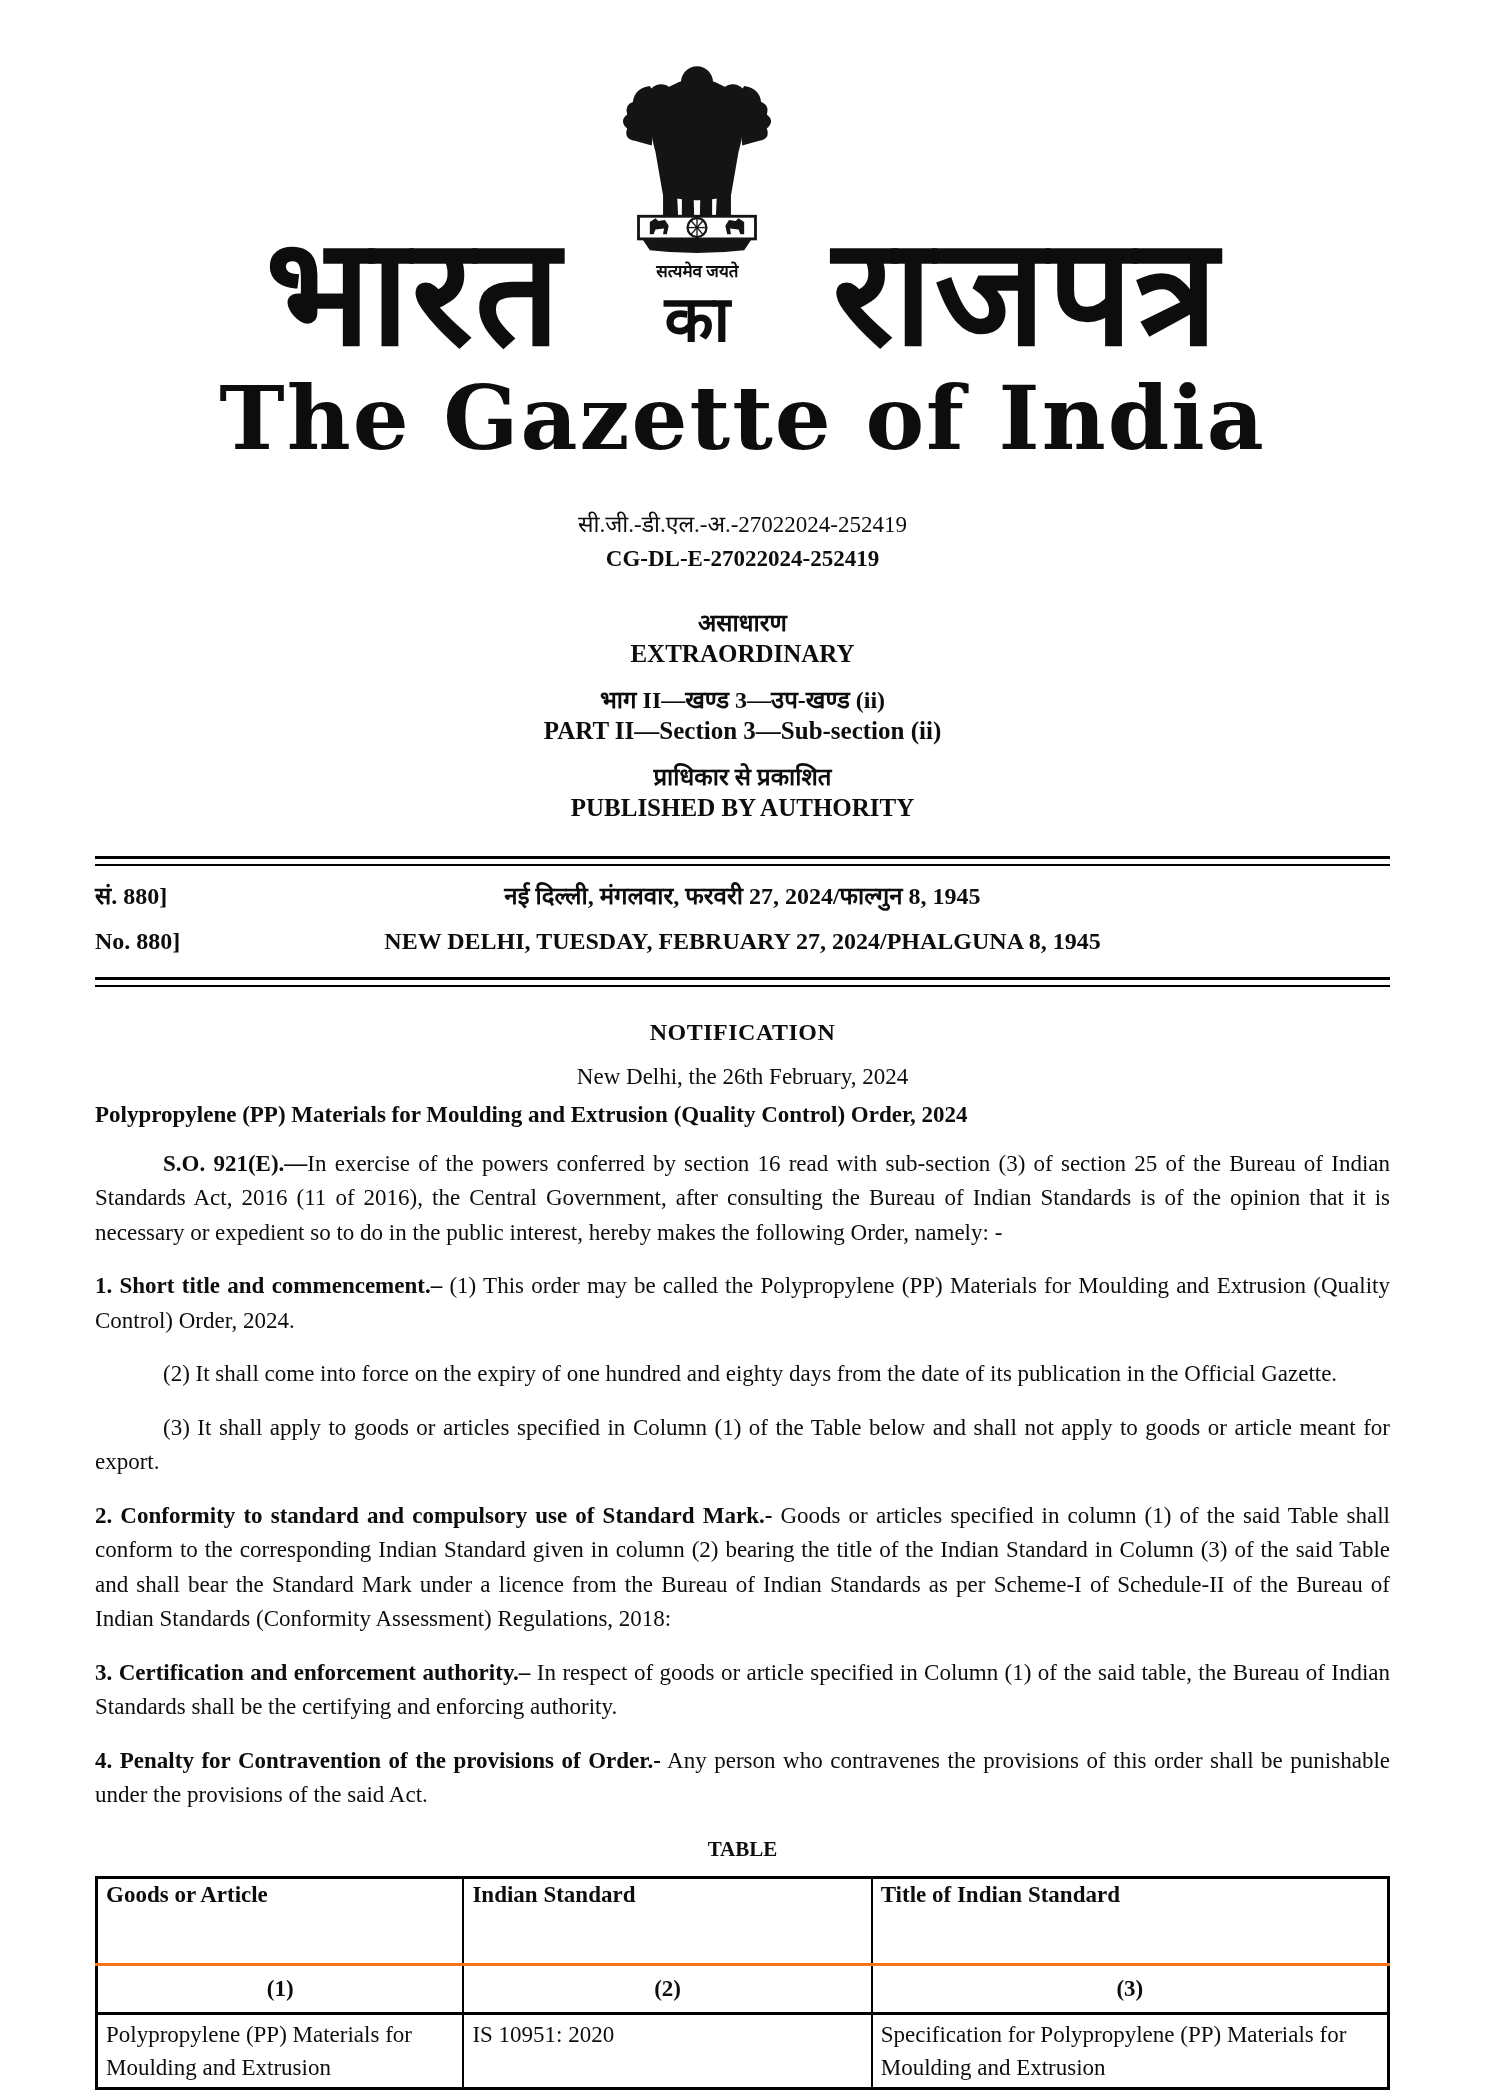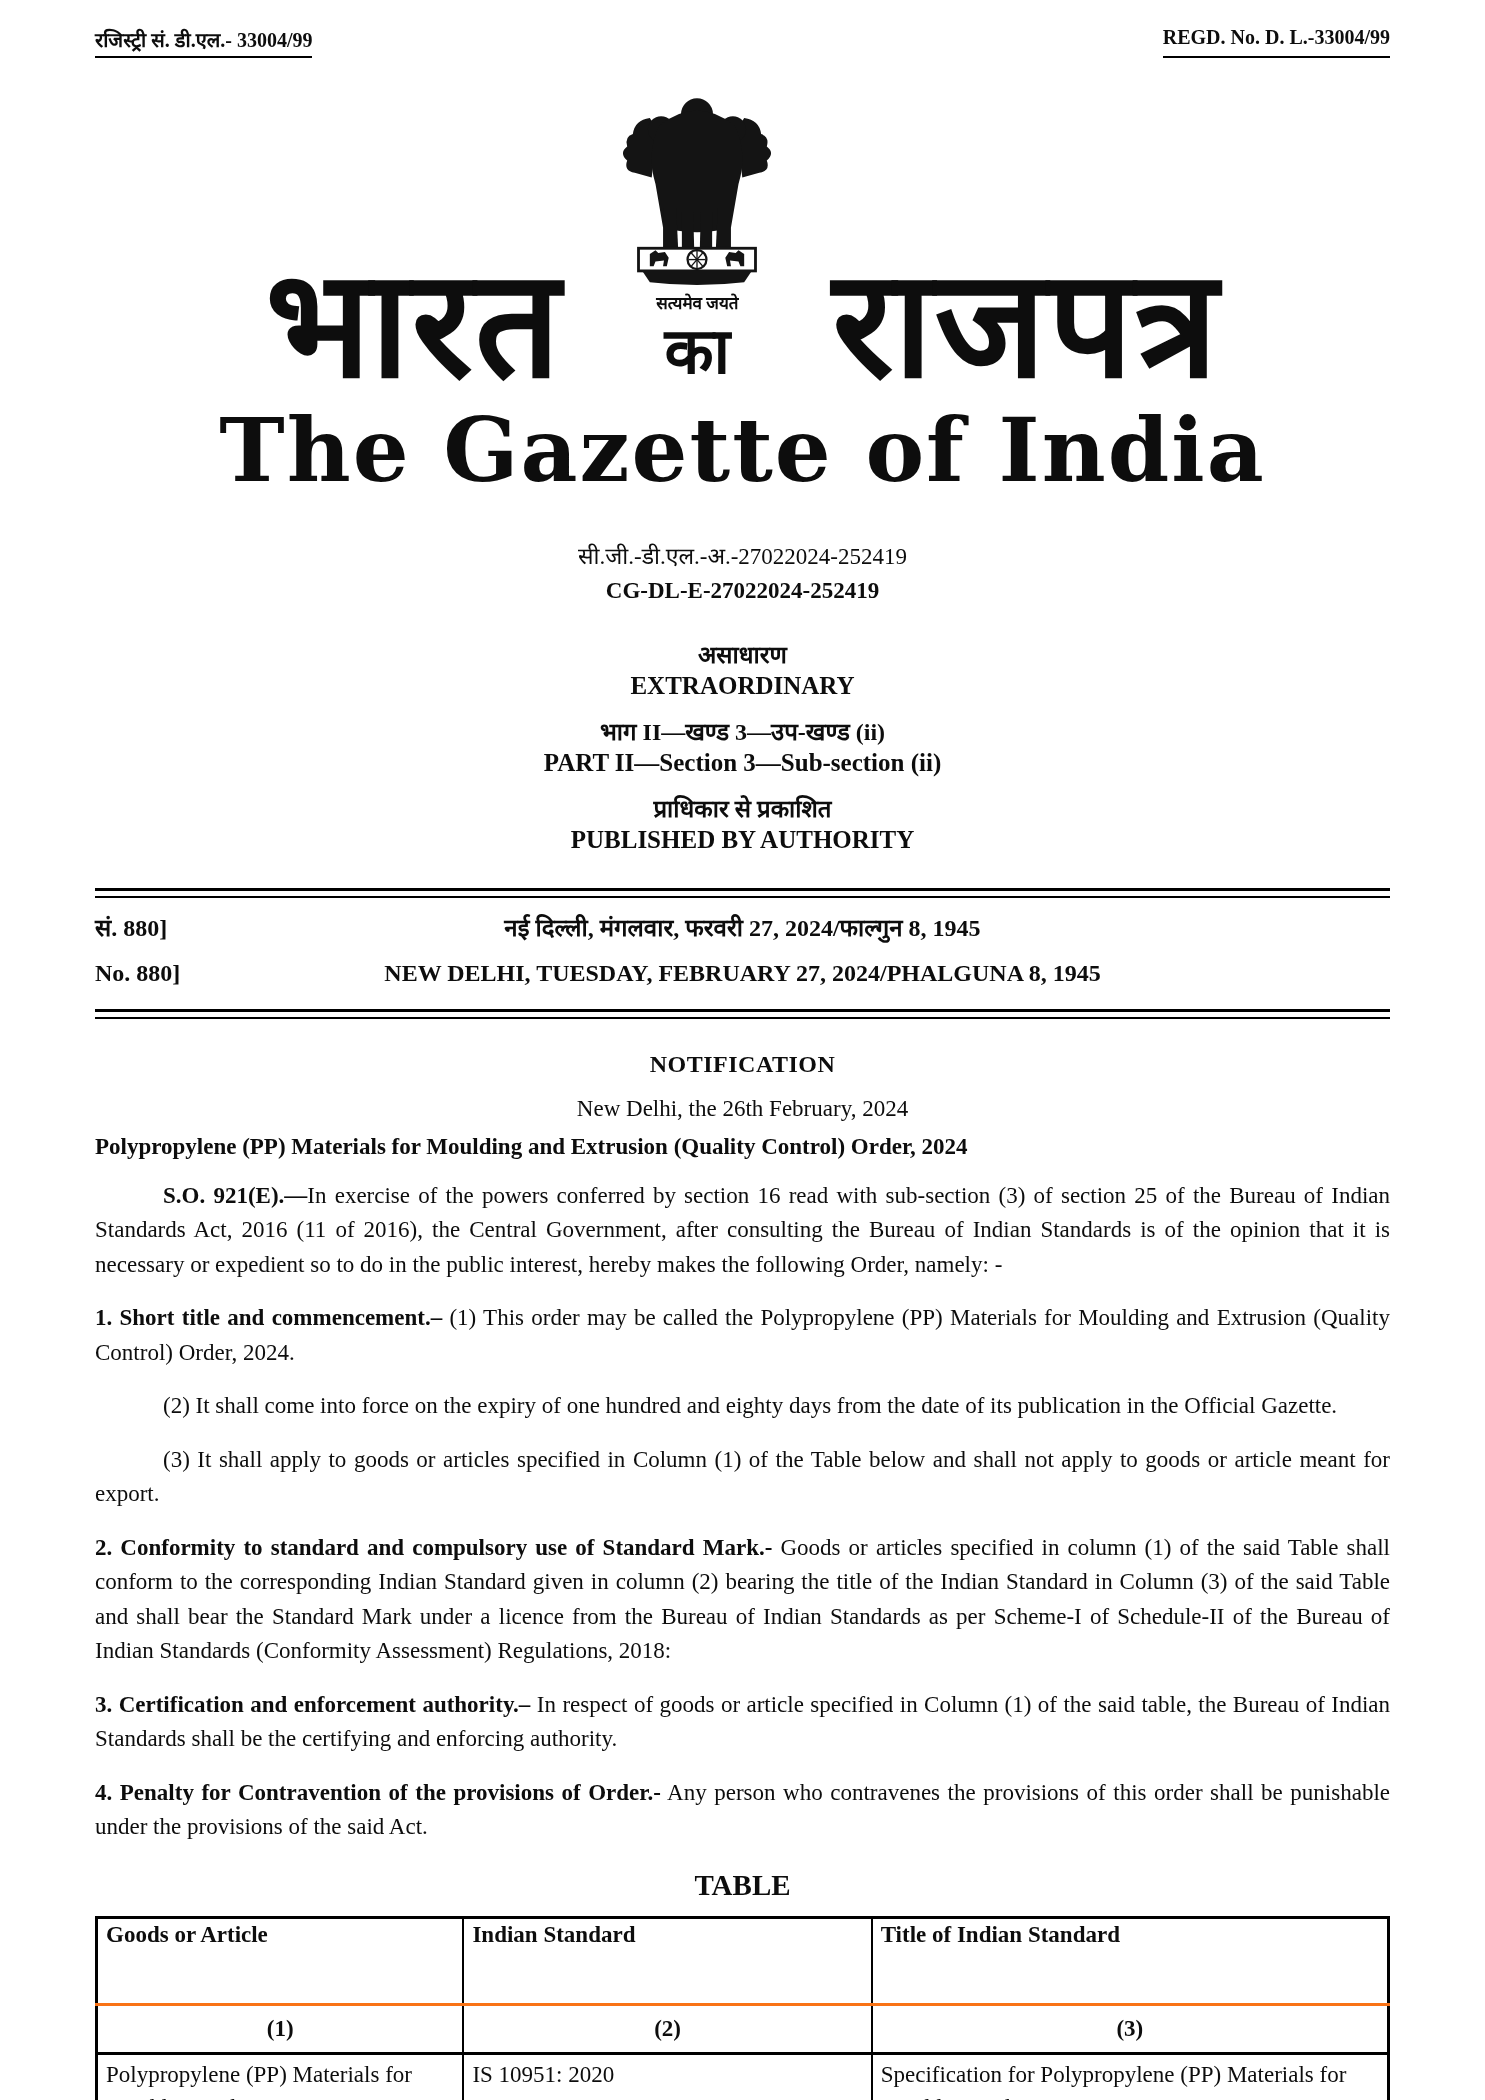--- a/index.html
+++ b/index.html
@@ -42,37 +42,33 @@
   .issue-dates div { font-size:24px; line-height:1.9; white-space:nowrap; }
 
   .notif-h { text-align:center; font-size:24px; font-weight:bold; margin-top:32px; letter-spacing:.5px; }
   .place-date { text-align:center; font-size:23px; margin-top:18px; }
   .order-title { text-align:left; font-size:23px; font-weight:bold; margin-top:12px; }
 
   p.body { font-size:23px; line-height:1.5; text-align:justify; margin:19px 0 0 0; }
   p.indent { text-indent:68px; }
   .lead { font-weight:bold; }
 
-  .tbl-caption { text-align:center; font-size:29px; font-weight:bold; margin-top:24px; }
+  .tbl-caption { text-align:center; font-size:21px; font-weight:bold; margin-top:24px; }
   table.tbl { width:100%; border-collapse:collapse; margin-top:14px; font-size:23px; border:3px solid #000; }
   table.tbl td { border:2px solid #000; padding:3px 8px; }
   tr.hdr td { font-weight:bold; vertical-align:top; height:78px; border-bottom:3px solid #f97316; }
   tr.nums td { text-align:center; font-weight:bold; height:40px; vertical-align:middle; border-bottom:3px solid #000; }
   tr.bodyrow td { vertical-align:top; height:62px; line-height:1.45; }
   .c1 { width:28.4%; } .c2 { width:31.6%; } .c3 { width:40%; }
 </style>
 </head>
 <body>
 
 <div class="page">
 
-  <div class="top-reg">
-    <span class="u">रजिस्ट्री सं. डी.एल.- 33004/99</span>
-    <span class="u">REGD. No. D. L.-33004/99</span>
-  </div>
 
   <div class="masthead">
     <div class="mh-hindi">भारत</div>
     <div class="mh-center">
       <span>
         <svg width="170" height="200" viewBox="0 0 180 212" xmlns="http://www.w3.org/2000/svg">
           <g fill="#141414" stroke="none">
 
             <path d="M40 34 q-16 2 -18 17 q-9 3 -6 13 q-9 7 0 15 q-4 11 8 13 l18 5 l6 -50 z"></path>
             <path d="M140 34 q16 2 18 17 q9 3 6 13 q9 7 0 15 q4 11 -8 13 l-18 5 l-6 -50 z"></path>

